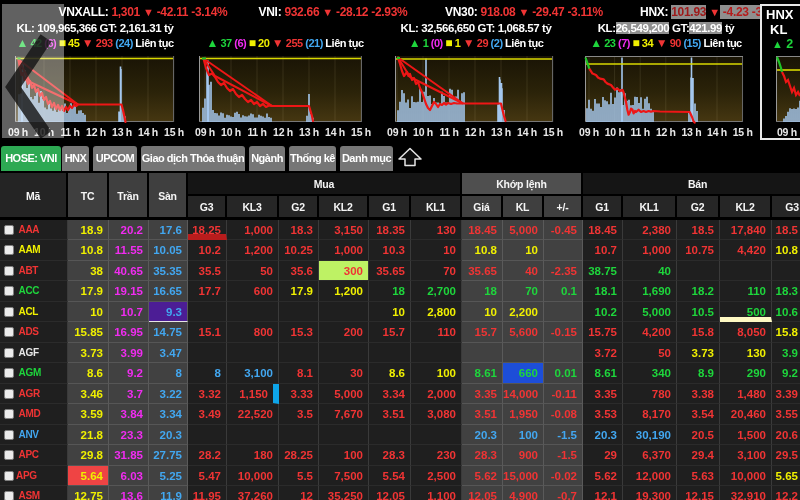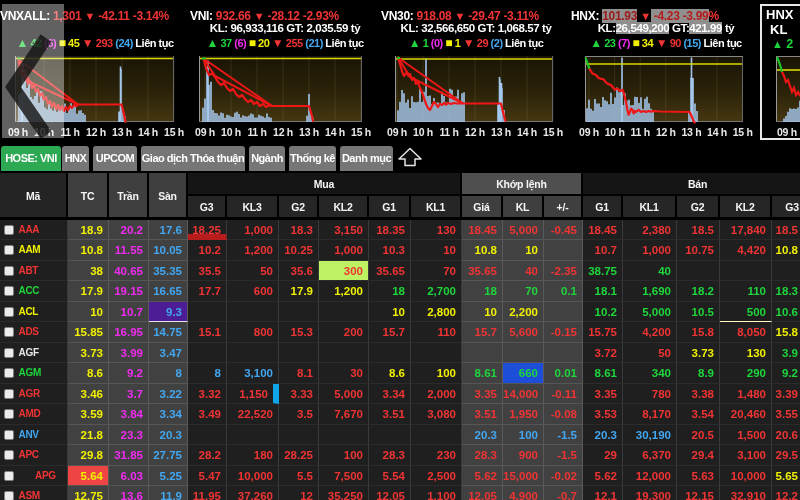--- a/index.html
+++ b/index.html
@@ -1,33 +1,33 @@
 <!DOCTYPE html>
 <html><head><meta charset="utf-8">
 <style>
 html,body{margin:0;padding:0;background:#000;}
 #page{position:relative;width:800px;height:500px;overflow:hidden;background:#000;
   font-family:"Liberation Sans",sans-serif;font-weight:bold;}
-.l1{position:absolute;width:190px;font-size:12px;letter-spacing:-0.3px;line-height:21px;color:#fff;white-space:nowrap;}
+.l1{position:absolute;width:190px;text-align:center;font-size:12px;letter-spacing:-0.3px;line-height:13px;color:#fff;white-space:nowrap;margin-left:48px;}
 .l2{position:absolute;width:190px;text-align:center;font-size:11.5px;letter-spacing:-0.4px;line-height:15px;color:#fff;white-space:nowrap;}
 .l3{position:absolute;width:190px;text-align:center;font-size:11px;letter-spacing:-0.5px;line-height:15px;color:#fff;white-space:nowrap;}
 .r{color:#f03434}.g{color:#1ed63c}.y{color:#f0f000}.m{color:#f02cf0}.c{color:#42a7f0}.w{color:#e8e8e8}
 .tri{font-size:11px}.l3 .tri{font-size:12px}
 .tab{position:absolute;top:146px;height:25px;background:#767676;color:#fff;font-size:11px;letter-spacing:-0.5px;overflow:hidden;
   text-align:center;line-height:25px;border-radius:3px 3px 0 0;white-space:nowrap;}
 .hcell,.cell{position:absolute;box-sizing:border-box;font-size:11.5px;overflow:hidden;}
 .hcell{color:#f5f5f5;text-align:center;font-size:10.5px;letter-spacing:-0.2px;}
 .cell{text-align:right;padding-right:5px;}
 .ckbx{position:absolute;left:4px;width:10px;height:10px;background:#ececec;border:1px solid #808080;border-radius:2px;box-sizing:border-box;}
 </style></head><body>
 <div id="page">
 <div class="l1" style="left:0px;top:6px">VNXALL: <span class="r">1,301</span> <span class="r tri">▼</span> <span class="r">-42.11 -3.14%</span></div>
+    <div class="l2" style="left:0px;top:21px">KL: 109,965,366 GT: 2,161.31 tỷ</div>
     <div class="l3" style="left:0px;top:36px"><span class="g tri">▲</span> <span class="g">42</span> <span class="m">(6)</span> <span class="y tri">■</span> <span class="y">45</span> <span class="r tri">▼</span> <span class="r">293</span> <span class="c">(24)</span> Liên tục</div>
     <div class="l1" style="left:190px;top:6px">VNI: <span class="r">932.66</span> <span class="r tri">▼</span> <span class="r">-28.12 -2.93%</span></div>
-    <div class="l2" style="left:190px;top:21px">KL: 96,933,116 GT: 2,035.59 tỷ</div>
     <div class="l3" style="left:190px;top:36px"><span class="g tri">▲</span> <span class="g">37</span> <span class="m">(6)</span> <span class="y tri">■</span> <span class="y">20</span> <span class="r tri">▼</span> <span class="r">255</span> <span class="c">(21)</span> Liên tục</div>
     <div class="l1" style="left:381px;top:6px">VN30: <span class="r">918.08</span> <span class="r tri">▼</span> <span class="r">-29.47 -3.11%</span></div>
     <div class="l2" style="left:381px;top:21px">KL: 32,566,650 GT: 1,068.57 tỷ</div>
     <div class="l3" style="left:381px;top:36px"><span class="g tri">▲</span> <span class="g">1</span> <span class="m">(0)</span> <span class="y tri">■</span> <span class="y">1</span> <span class="r tri">▼</span> <span class="r">29</span> <span class="c">(2)</span> Liên tục</div>
     <div class="l1" style="left:571px;top:6px">HNX: <span class="r" style="background:#8f8f8f;color:#9e1818">101.93</span> <span class="r tri">▼</span><span class="r" style="background:#8f8f8f;color:#b51c1c"> -4.23 -3.99</span><span class="r">%</span></div>
     <div class="l2" style="left:571px;top:21px">KL:<span style="background:#8f8f8f;">26,549,200</span> GT:<span style="background:#8f8f8f;">421.99</span> tỷ</div>
     <div class="l3" style="left:571px;top:36px"><span class="g tri">▲</span> <span class="g">23</span> <span class="m">(7)</span> <span class="y tri">■</span> <span class="y">34</span> <span class="r tri">▼</span> <span class="r">90</span> <span class="c">(15)</span> Liên tục</div>
     <svg width="176" height="84" style="position:absolute;left:15px;top:56px;overflow:visible">
       <defs>
         <linearGradient id="bg1" x1="0" y1="0" x2="0" y2="1">
@@ -307,21 +307,21 @@
       <div class="cell r" style="left:279px;top:0;width:40px;height:20.5px;background:#1f1f1f;border-right:1px solid #3a3a3a;border-bottom:1px solid #2b2b2b;line-height:20.5px"></div>
       <div class="cell r" style="left:319px;top:0;width:50px;height:20.5px;background:#1f1f1f;border-right:1px solid #3a3a3a;border-bottom:1px solid #2b2b2b;line-height:20.5px"></div>
       <div class="cell y" style="left:369px;top:0;width:42px;height:20.5px;background:#1f1f1f;border-right:1px solid #3a3a3a;border-bottom:1px solid #2b2b2b;line-height:20.5px">10</div>
       <div class="cell y" style="left:411px;top:0;width:51px;height:20.5px;background:#1f1f1f;border-right:1px solid #3a3a3a;border-bottom:1px solid #2b2b2b;line-height:20.5px">2,800</div>
       <div class="cell y" style="left:462px;top:0;width:41px;height:20.5px;background:#414141;border-right:1px solid #5a5a5a;border-bottom:1px solid #565656;line-height:20.5px">10</div>
       <div class="cell y" style="left:503px;top:0;width:41px;height:20.5px;background:#414141;border-right:1px solid #5a5a5a;border-bottom:1px solid #565656;line-height:20.5px">2,200</div>
       <div class="cell r" style="left:544px;top:0;width:39px;height:20.5px;background:#414141;border-right:1px solid #5a5a5a;border-bottom:1px solid #565656;line-height:20.5px"></div>
       <div class="cell g" style="left:583px;top:0;width:40px;height:20.5px;background:#1f1f1f;border-right:1px solid #3a3a3a;border-bottom:1px solid #2b2b2b;line-height:20.5px">10.2</div>
       <div class="cell g" style="left:623px;top:0;width:54px;height:20.5px;background:#1f1f1f;border-right:1px solid #3a3a3a;border-bottom:1px solid #2b2b2b;line-height:20.5px">5,000</div>
       <div class="cell g" style="left:677px;top:0;width:43px;height:20.5px;background:#1f1f1f;border-right:1px solid #3a3a3a;border-bottom:1px solid #2b2b2b;line-height:20.5px">10.5</div>
-      <div class="cell g" style="left:720px;top:0;width:52px;height:20.5px;background:#1f1f1f;border-right:1px solid #3a3a3a;border-bottom:1px solid #fef9c3;line-height:20.5px">500</div>
+      <div class="cell g" style="left:720px;top:0;width:52px;height:20.5px;background:#1f1f1f;border-right:1px solid #3a3a3a;border-bottom:5px solid #fef9c3;line-height:20.5px">500</div>
       <div class="cell g" style="left:772px;top:0;width:32px;height:20.5px;background:#1f1f1f;border-right:1px solid #3a3a3a;border-bottom:1px solid #2b2b2b;line-height:20.5px">10.6</div>
     </div>
     <div style="position:absolute;left:0;top:322.0px;width:830px;height:20.5px">
       <div class="cell r" style="left:0;top:0;width:68px;height:20.5px;background:#1f1f1f;border-right:1px solid #3a3a3a;border-bottom:1px solid #2b2b2b;text-align:left;padding-left:18.5px;line-height:20.5px;font-size:10px;letter-spacing:-0.3px"><span class="ckbx" style="top:5.2px"></span>ADS</div>
       <div class="cell y" style="left:68px;top:0;width:41px;height:20.5px;background:#414141;border-right:1px solid #5a5a5a;border-bottom:1px solid #565656;line-height:20.5px">15.85</div>
       <div class="cell m" style="left:109px;top:0;width:40px;height:20.5px;background:#414141;border-right:1px solid #5a5a5a;border-bottom:1px solid #565656;line-height:20.5px">16.95</div>
       <div class="cell c" style="left:149px;top:0;width:39px;height:20.5px;background:#414141;border-right:1px solid #5a5a5a;border-bottom:1px solid #565656;line-height:20.5px">14.75</div>
       <div class="cell r" style="left:188px;top:0;width:39px;height:20.5px;background:#1f1f1f;border-right:1px solid #3a3a3a;border-bottom:1px solid #2b2b2b;line-height:20.5px">15.1</div>
       <div class="cell r" style="left:227px;top:0;width:52px;height:20.5px;background:#1f1f1f;border-right:1px solid #3a3a3a;border-bottom:1px solid #2b2b2b;line-height:20.5px">800</div>
       <div class="cell r" style="left:279px;top:0;width:40px;height:20.5px;background:#1f1f1f;border-right:1px solid #3a3a3a;border-bottom:1px solid #2b2b2b;line-height:20.5px">15.3</div>
@@ -451,21 +451,21 @@
       <div class="cell r" style="left:462px;top:0;width:41px;height:20.5px;background:#414141;border-right:1px solid #5a5a5a;border-bottom:1px solid #565656;line-height:20.5px">28.3</div>
       <div class="cell r" style="left:503px;top:0;width:41px;height:20.5px;background:#414141;border-right:1px solid #5a5a5a;border-bottom:1px solid #565656;line-height:20.5px">900</div>
       <div class="cell r" style="left:544px;top:0;width:39px;height:20.5px;background:#414141;border-right:1px solid #5a5a5a;border-bottom:1px solid #565656;line-height:20.5px">-1.5</div>
       <div class="cell r" style="left:583px;top:0;width:40px;height:20.5px;background:#1f1f1f;border-right:1px solid #3a3a3a;border-bottom:1px solid #2b2b2b;line-height:20.5px">29</div>
       <div class="cell r" style="left:623px;top:0;width:54px;height:20.5px;background:#1f1f1f;border-right:1px solid #3a3a3a;border-bottom:1px solid #2b2b2b;line-height:20.5px">6,370</div>
       <div class="cell r" style="left:677px;top:0;width:43px;height:20.5px;background:#1f1f1f;border-right:1px solid #3a3a3a;border-bottom:1px solid #2b2b2b;line-height:20.5px">29.4</div>
       <div class="cell r" style="left:720px;top:0;width:52px;height:20.5px;background:#1f1f1f;border-right:1px solid #3a3a3a;border-bottom:1px solid #2b2b2b;line-height:20.5px">3,100</div>
       <div class="cell r" style="left:772px;top:0;width:32px;height:20.5px;background:#1f1f1f;border-right:1px solid #3a3a3a;border-bottom:1px solid #2b2b2b;line-height:20.5px">29.5</div>
     </div>
     <div style="position:absolute;left:0;top:465.5px;width:830px;height:20.5px">
-      <div class="cell r" style="left:0;top:0;width:68px;height:20.5px;background:#1f1f1f;border-right:1px solid #3a3a3a;border-bottom:1px solid #2b2b2b;text-align:left;padding-left:35px;line-height:20.5px;font-size:10px;letter-spacing:-0.3px"><span class="ckbx" style="top:5.2px"></span>APG</div>
+      <div class="cell r" style="left:0;top:0;width:68px;height:20.5px;background:#1f1f1f;border-right:1px solid #3a3a3a;border-bottom:1px solid #2b2b2b;text-align:left;padding-left:16px;line-height:20.5px;font-size:10px;letter-spacing:-0.3px"><span class="ckbx" style="top:5.2px"></span>APG</div>
       <div class="cell y" style="left:68px;top:0;width:41px;height:20.5px;background:#ef4444;border-right:1px solid #5a5a5a;border-bottom:1px solid #565656;line-height:20.5px">5.64</div>
       <div class="cell m" style="left:109px;top:0;width:40px;height:20.5px;background:#414141;border-right:1px solid #5a5a5a;border-bottom:1px solid #565656;line-height:20.5px">6.03</div>
       <div class="cell c" style="left:149px;top:0;width:39px;height:20.5px;background:#414141;border-right:1px solid #5a5a5a;border-bottom:1px solid #565656;line-height:20.5px">5.25</div>
       <div class="cell r" style="left:188px;top:0;width:39px;height:20.5px;background:#1f1f1f;border-right:1px solid #3a3a3a;border-bottom:1px solid #2b2b2b;line-height:20.5px">5.47</div>
       <div class="cell r" style="left:227px;top:0;width:52px;height:20.5px;background:#1f1f1f;border-right:1px solid #3a3a3a;border-bottom:1px solid #2b2b2b;line-height:20.5px">10,000</div>
       <div class="cell r" style="left:279px;top:0;width:40px;height:20.5px;background:#1f1f1f;border-right:1px solid #3a3a3a;border-bottom:1px solid #2b2b2b;line-height:20.5px">5.5</div>
       <div class="cell r" style="left:319px;top:0;width:50px;height:20.5px;background:#1f1f1f;border-right:1px solid #3a3a3a;border-bottom:1px solid #2b2b2b;line-height:20.5px">7,500</div>
       <div class="cell r" style="left:369px;top:0;width:42px;height:20.5px;background:#1f1f1f;border-right:1px solid #3a3a3a;border-bottom:1px solid #2b2b2b;line-height:20.5px">5.54</div>
       <div class="cell r" style="left:411px;top:0;width:51px;height:20.5px;background:#1f1f1f;border-right:1px solid #3a3a3a;border-bottom:1px solid #2b2b2b;line-height:20.5px">2,500</div>
       <div class="cell r" style="left:462px;top:0;width:41px;height:20.5px;background:#414141;border-right:1px solid #5a5a5a;border-bottom:1px solid #565656;line-height:20.5px">5.62</div>

